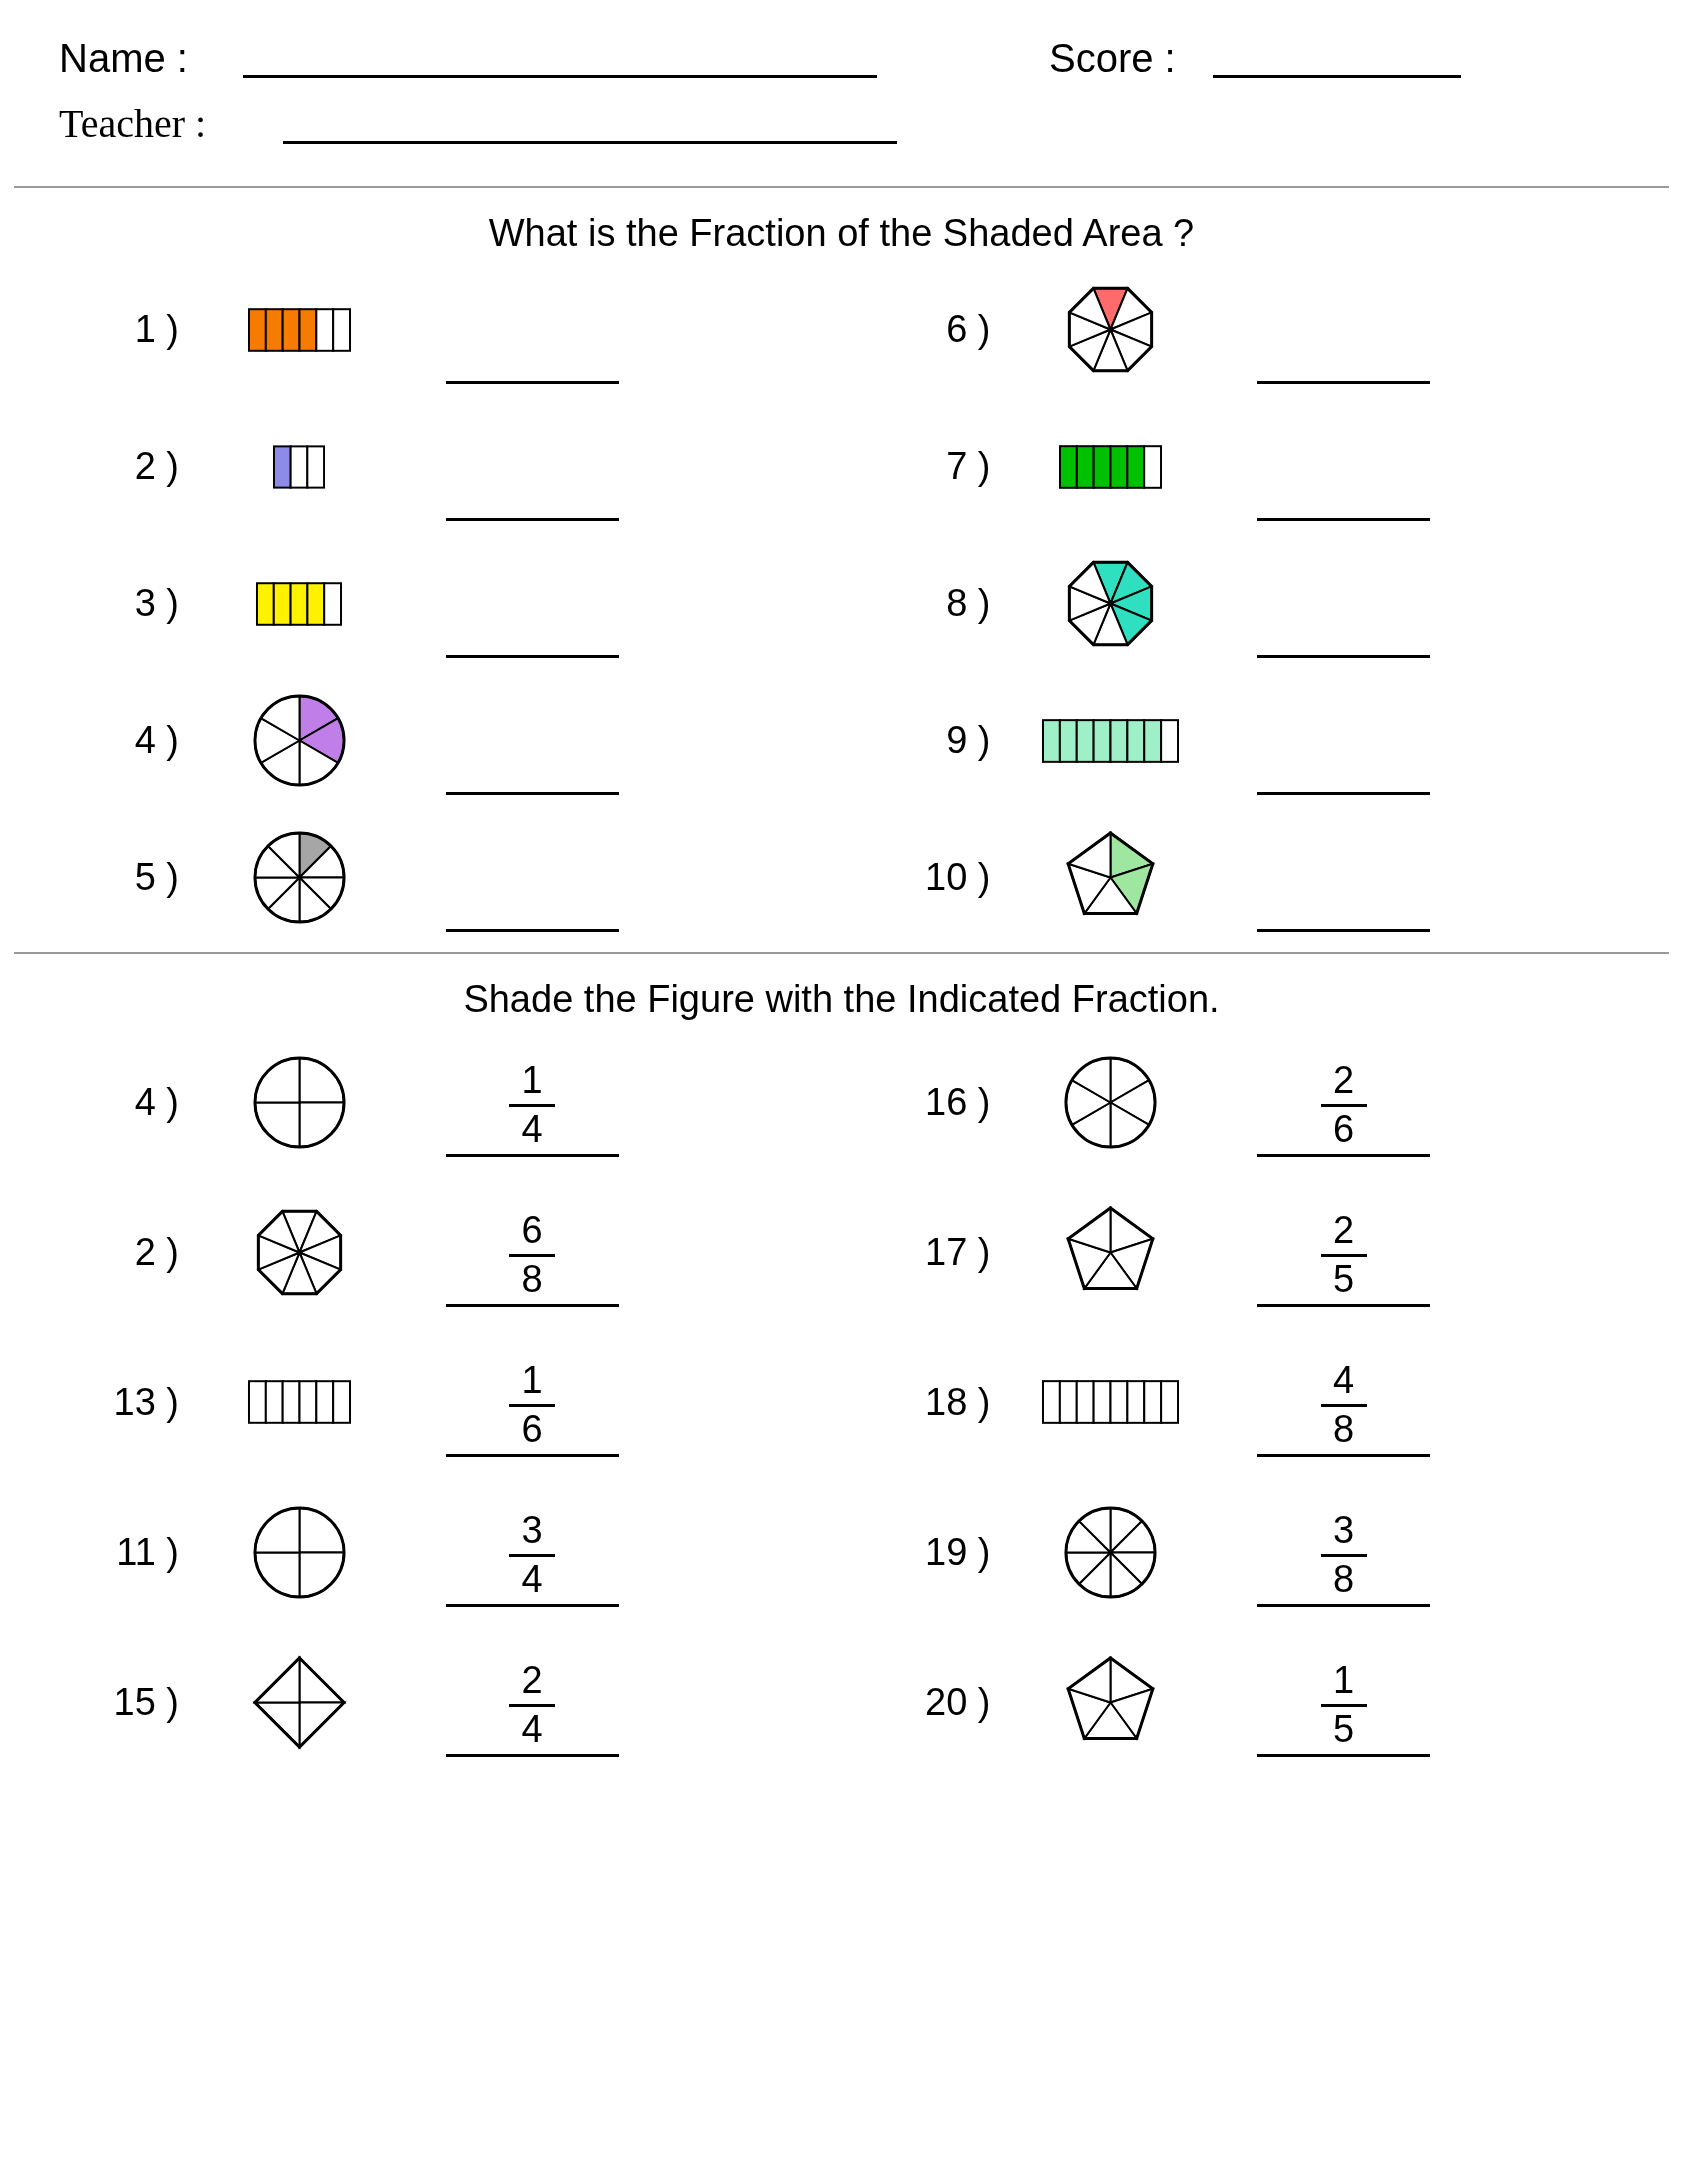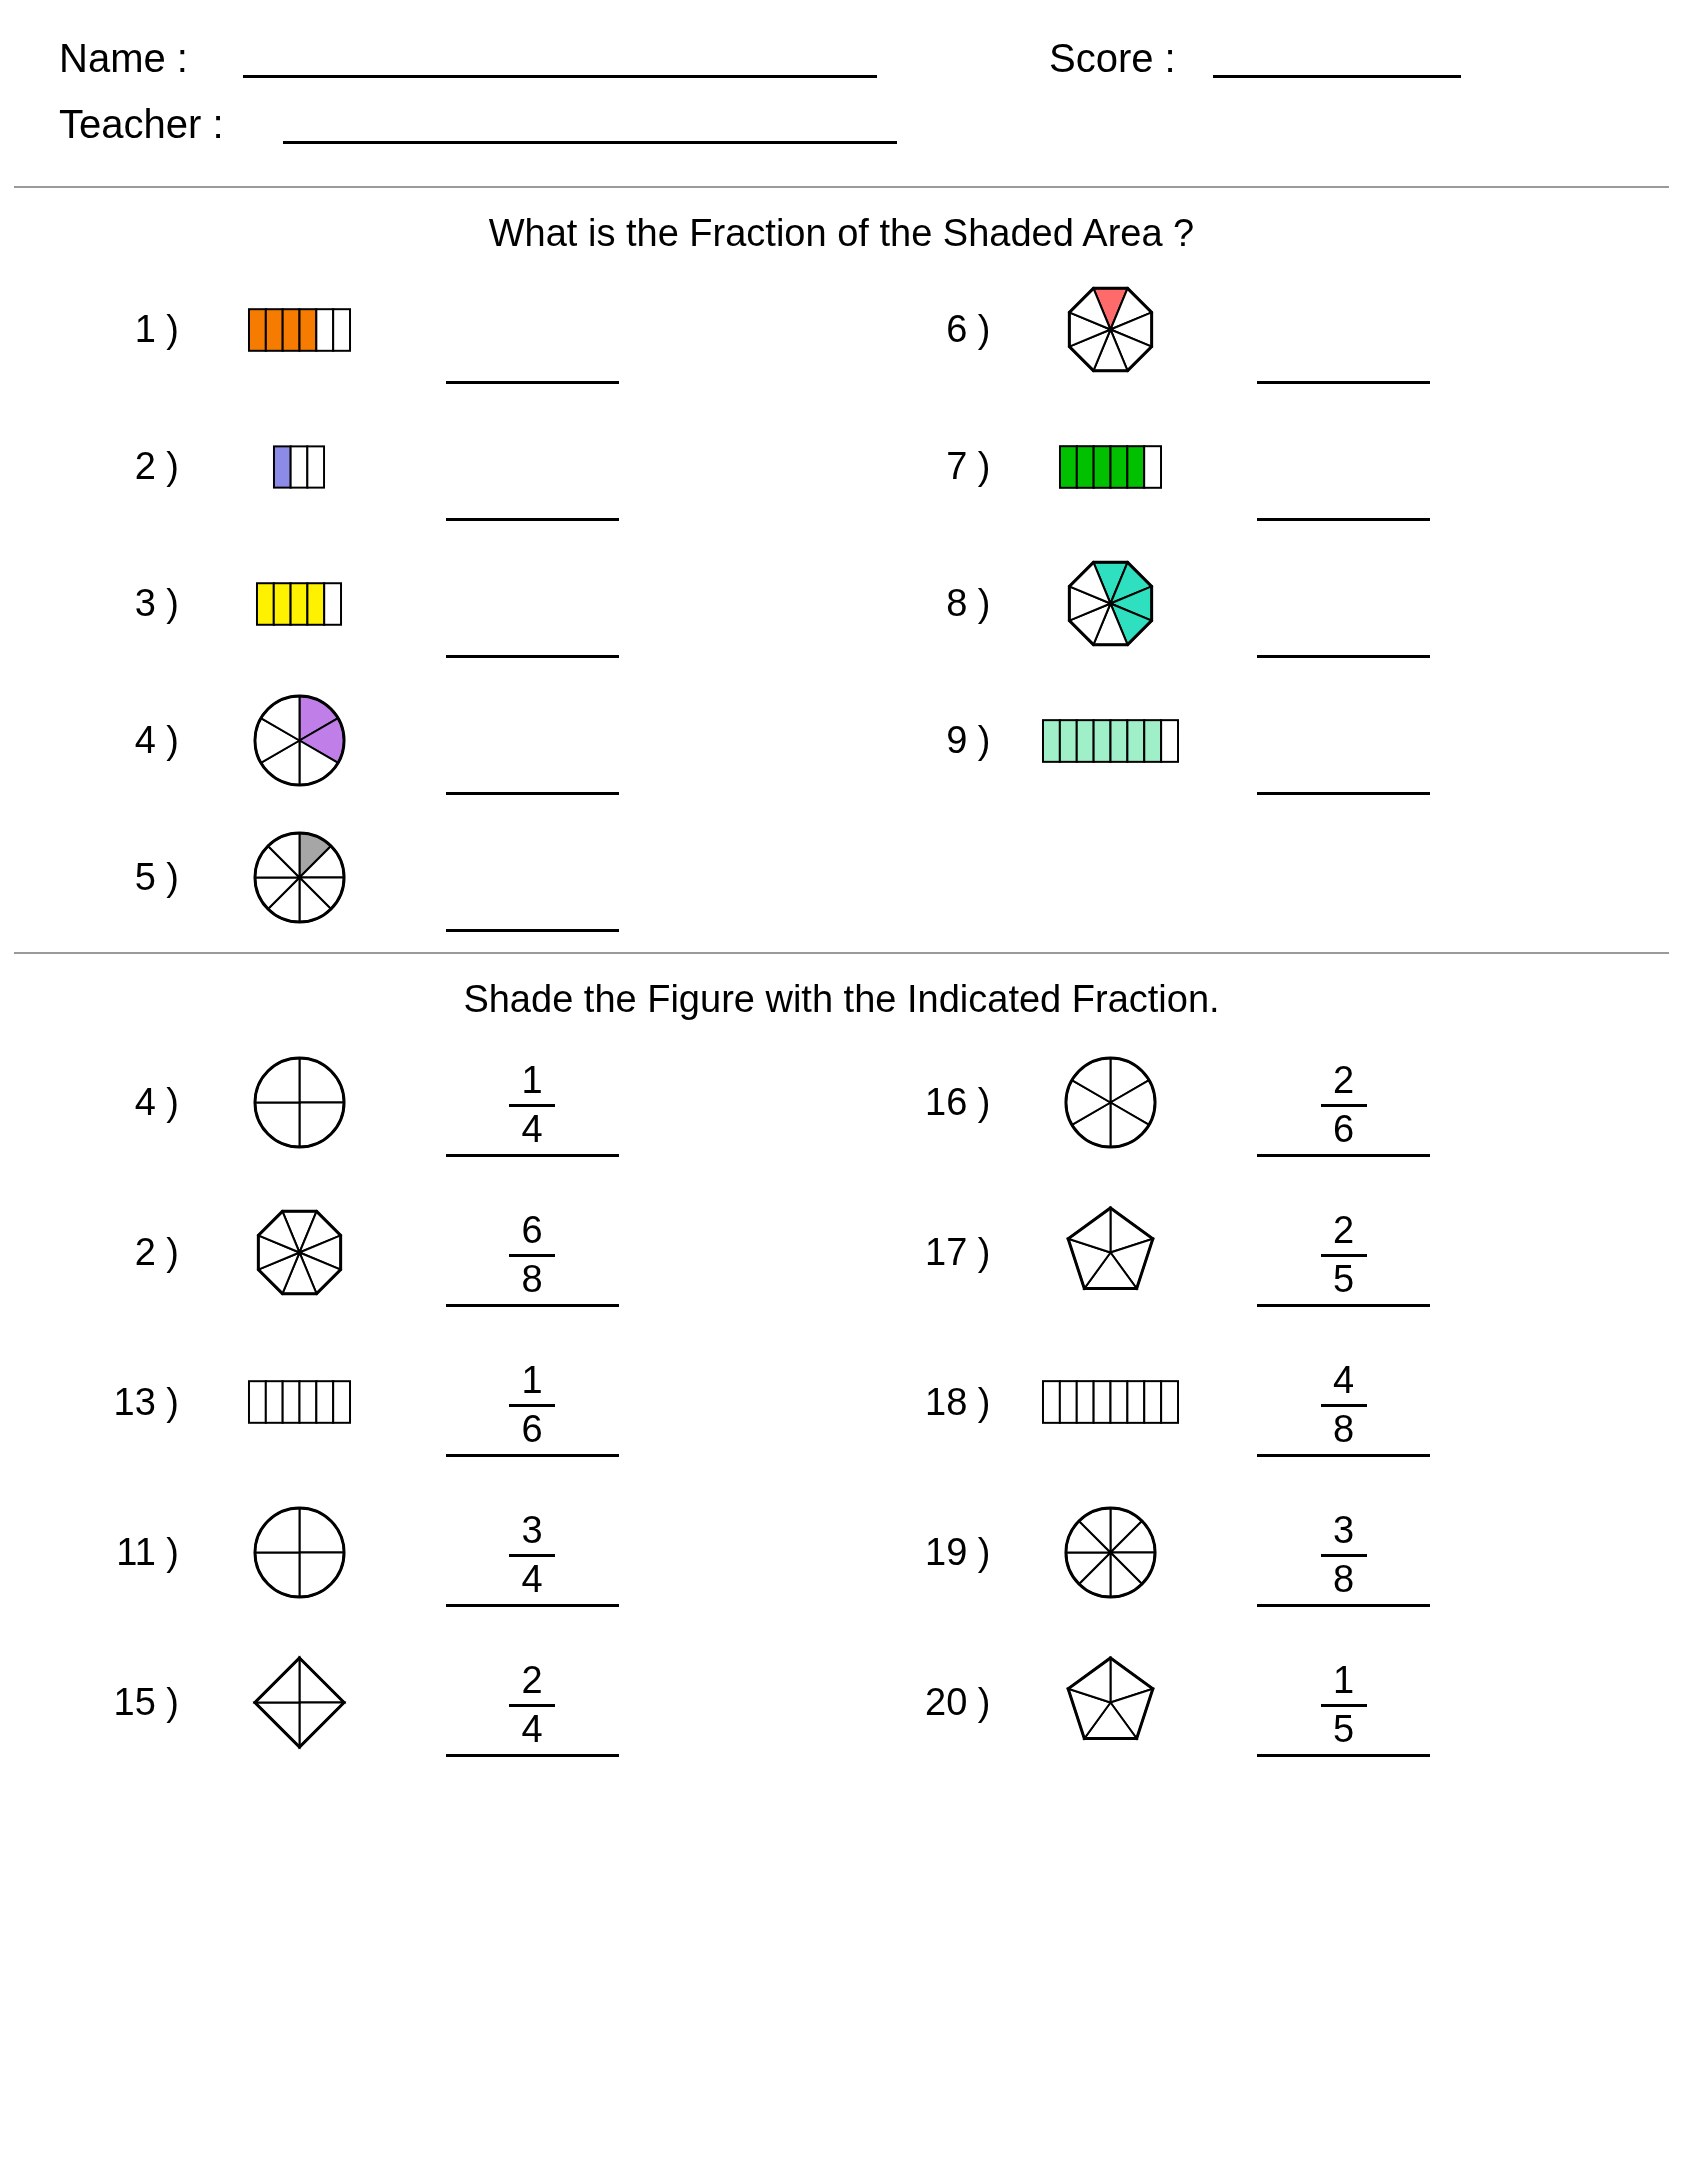--- a/index.html
+++ b/index.html
@@ -42,21 +42,21 @@
     display: flex;
     align-items: flex-end;
     width: 990px;
   }
   .hdr-right {
     display: flex;
     align-items: flex-end;
     gap: 11px;
   }
   .lbl-w1 { width: 158px; }
-  .lbl-w2 { width: 198px; }
+  .lbl-w2 { width: 198px; font-family: Liberation Serif, serif; }
 
   .rule {
     border-top: 2px solid #9a9a9a;
     margin: 6px 14px 0 14px;
   }
 
   
   .section-title {
     text-align: center;
     font-size: 38px;
@@ -296,20 +296,36 @@
           <path d="M 50 50 L 18.180194846605364 81.81980515339464 A 45 45 0 0 1 5 50.00000000000001 Z" fill="#ffffff" stroke="#000" stroke-width="2"></path>
           <path d="M 50 50 L 5 50.00000000000001 A 45 45 0 0 1 18.180194846605353 18.180194846605364 Z" fill="#ffffff" stroke="#000" stroke-width="2"></path>
           <path d="M 50 50 L 18.180194846605353 18.180194846605364 A 45 45 0 0 1 49.99999999999999 5 Z" fill="#ffffff" stroke="#000" stroke-width="2"></path>
           <circle cx="50" cy="50" r="45" fill="none" stroke="#000" stroke-width="3"></circle>
         </svg>
       </div>
       <div class="ans">
         <div class="ans-line"></div>
       </div>
     </div>
+    <div class="prob">
+      <div class="num">10 )</div>
+      <div class="fig">
+        <svg width="99" height="99" viewBox="0 0 100 100">
+          <path d="M 50 50 L 50 5 L 92.79754323328191 36.094235253127366 Z" fill="#9FE6A0" stroke="#000" stroke-width="2"></path>
+          <path d="M 50 50 L 92.79754323328191 36.094235253127366 L 76.45033635316129 86.40576474687263 Z" fill="#9FE6A0" stroke="#000" stroke-width="2"></path>
+          <path d="M 50 50 L 76.45033635316129 86.40576474687263 L 23.549663646838713 86.40576474687263 Z" fill="#ffffff" stroke="#000" stroke-width="2"></path>
+          <path d="M 50 50 L 23.549663646838713 86.40576474687263 L 7.202456766718086 36.09423525312737 Z" fill="#ffffff" stroke="#000" stroke-width="2"></path>
+          <path d="M 50 50 L 7.202456766718086 36.09423525312737 L 50 5 Z" fill="#ffffff" stroke="#000" stroke-width="2"></path>
+          <polygon points="50,5 92.79754323328191,36.094235253127366 76.45033635316129,86.40576474687263 23.549663646838713,86.40576474687263 7.202456766718086,36.09423525312737" fill="none" stroke="#000" stroke-width="3"></polygon>
+        </svg>
+      </div>
+      <div class="ans">
+        <div class="ans-line"></div>
+      </div>
+    </div>
   </div>
 
 <div class="rule"></div>
 
 <div class="section-title">Shade the Figure with the Indicated Fraction.</div>
 <div class="grid section2" id="grid2">
     <div class="prob">
       <div class="num">4 )</div>
       <div class="fig">
         <svg width="99" height="99" viewBox="0 0 100 100">

